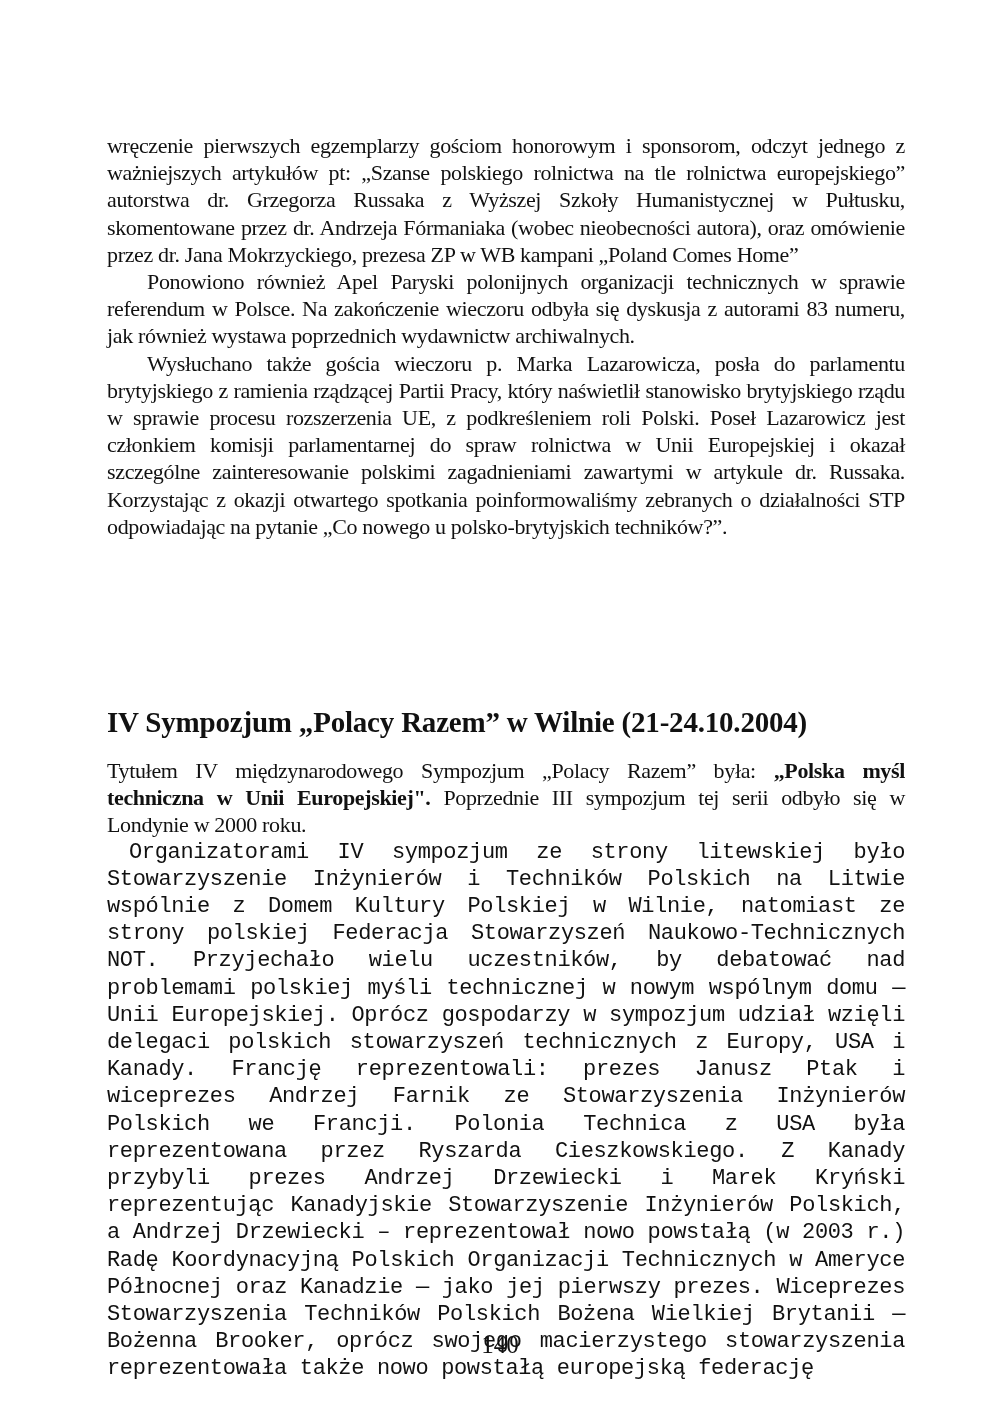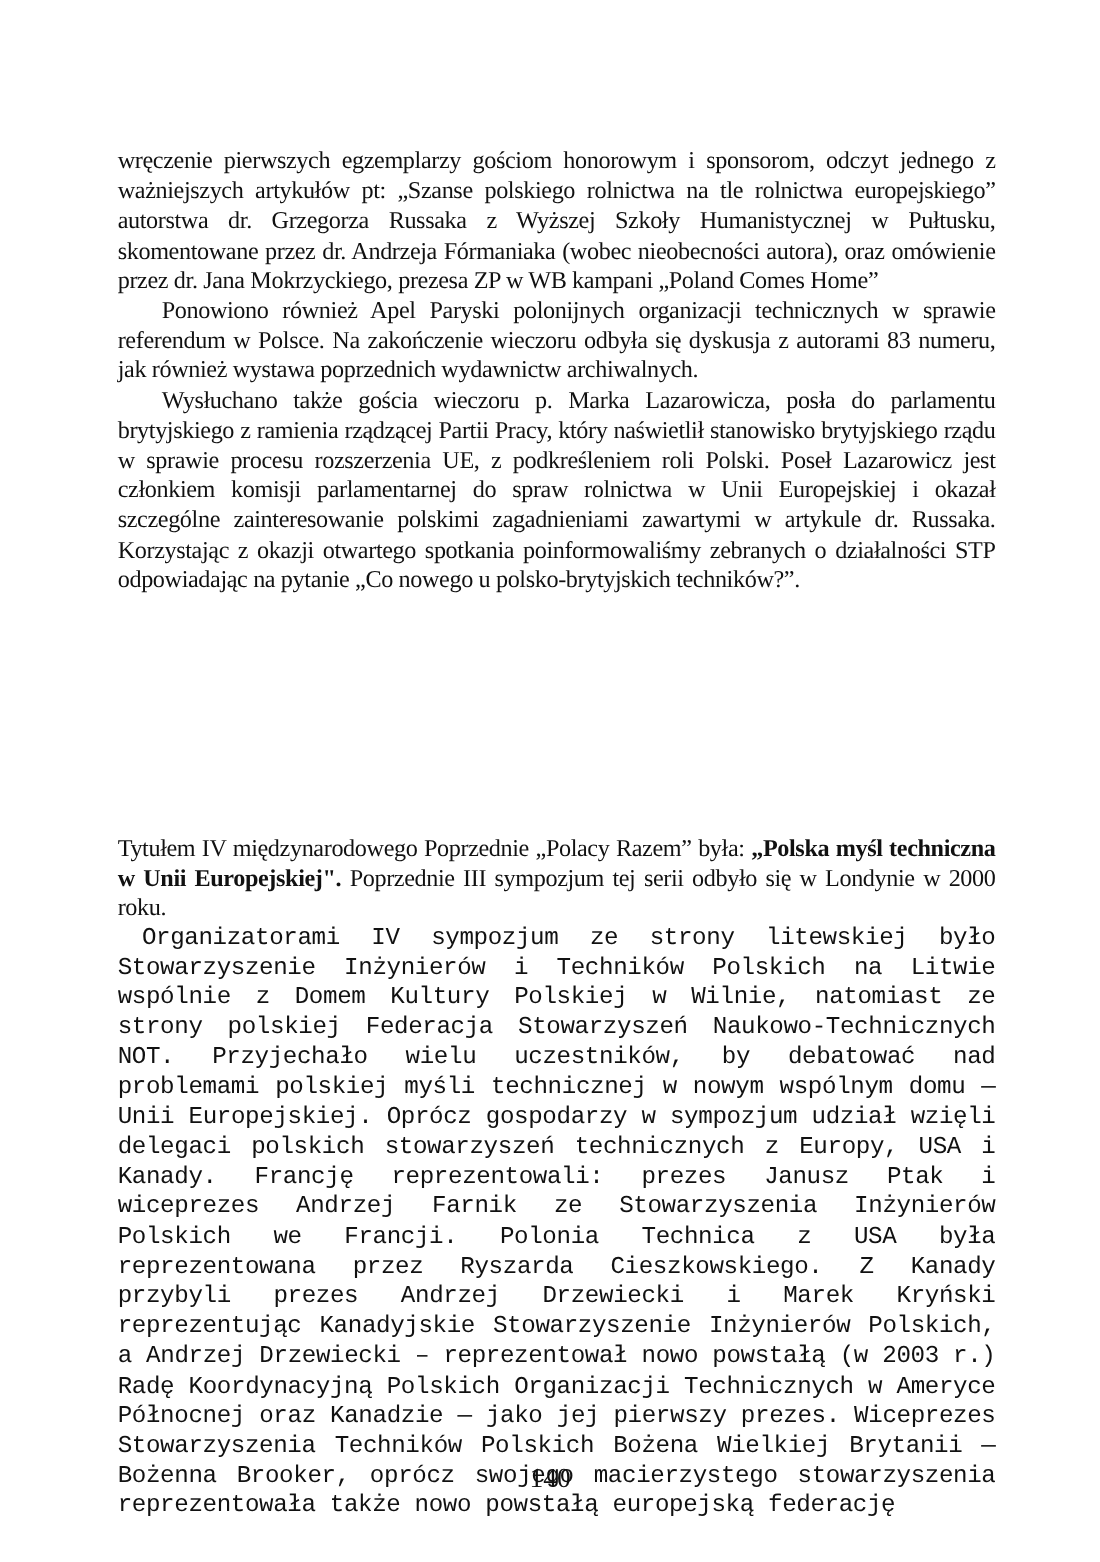--- a/index.html
+++ b/index.html
@@ -63,21 +63,22 @@
 <body>
 
 <div class="page">
 
   <div class="block" style="top:132px;">
     <p>wręczenie pierwszych egzemplarzy gościom honorowym i sponsorom, odczyt jednego z ważniejszych artykułów pt: „Szanse polskiego rolnictwa na tle rolnictwa europejskiego” autorstwa dr. Grzegorza Russaka z Wyższej Szkoły Humanistycznej w Pułtusku, skomentowane przez dr. Andrzeja Fórmaniaka (wobec nieobecności autora), oraz omówienie przez dr. Jana Mokrzyckiego, prezesa ZP w WB kampani „Poland Comes Home”</p>
     <p class="indent">Ponowiono również Apel Paryski polonijnych organizacji technicznych w sprawie referendum w Polsce. Na zakończenie wieczoru odbyła się dyskusja z autorami 83 numeru, jak również wystawa poprzednich wydawnictw archiwalnych.</p>
     <p class="indent">Wysłuchano także gościa wieczoru p. Marka Lazarowicza, posła do parlamentu brytyjskiego z ramienia rządzącej Partii Pracy, który naświetlił stanowisko brytyjskiego rządu w sprawie procesu rozszerzenia UE, z podkreśleniem roli Polski. Poseł Lazarowicz jest członkiem komisji parlamentarnej do spraw rolnictwa w Unii Europejskiej i okazał szczególne zainteresowanie polskimi zagadnieniami zawartymi w artykule dr. Russaka.  Korzystając z okazji otwartego spotkania poinformowaliśmy zebranych o działalności STP odpowiadając na pytanie „Co nowego u polsko-brytyjskich techników?”.</p>
   </div>
 
+  <div class="heading">IV Sympozjum „Polacy Razem” w Wilnie (21-24.10.2004)</div>
 
   <div class="block" style="top:757px;">
-    <p><span>Tytułem IV międzynarodowego Poprzednie „Polacy Razem” była: </span><b>„Polska myśl techniczna w Unii Europejskiej".</b><span> Poprzednie III sympozjum tej serii odbyło się w Londynie w 2000 roku.</span></p>
+    <p><span>Tytułem IV międzynarodowego Sympozjum „Polacy Razem” była: </span><b>„Polska myśl techniczna w Unii Europejskiej".</b><span> Poprzednie III sympozjum tej serii odbyło się w Londynie w 2000 roku.</span></p>
     <p class="indent-sm">Organizatorami IV sympozjum ze strony litewskiej było Stowarzyszenie Inżynierów i Techników Polskich na Litwie wspólnie z Domem Kultury Polskiej w Wilnie, natomiast ze strony polskiej Federacja Stowarzyszeń Naukowo-Technicznych NOT. Przyjechało wielu uczestników, by debatować nad problemami polskiej myśli technicznej w nowym wspólnym domu — Unii Europejskiej. Oprócz gospodarzy w sympozjum udział wzięli delegaci polskich stowarzyszeń technicznych z Europy, USA i Kanady. Francję reprezentowali: prezes Janusz Ptak i wiceprezes Andrzej Farnik ze Stowarzyszenia Inżynierów Polskich we Francji. Polonia Technica z USA była reprezentowana przez Ryszarda Cieszkowskiego. Z Kanady przybyli prezes Andrzej Drzewiecki i Marek Kryński reprezentując Kanadyjskie Stowarzyszenie Inżynierów Polskich, a Andrzej Drzewiecki – reprezentował nowo powstałą (w 2003 r.) Radę Koordynacyjną Polskich Organizacji Technicznych w Ameryce Północnej oraz Kanadzie — jako jej pierwszy prezes. Wiceprezes Stowarzyszenia Techników Polskich Bożena Wielkiej Brytanii — Bożenna Brooker, oprócz swojego macierzystego stowarzyszenia reprezentowała także nowo powstałą europejską federację</p>
   </div>
 
   <div class="page-number">140</div>
 
 </div>
 
 </body></html>

